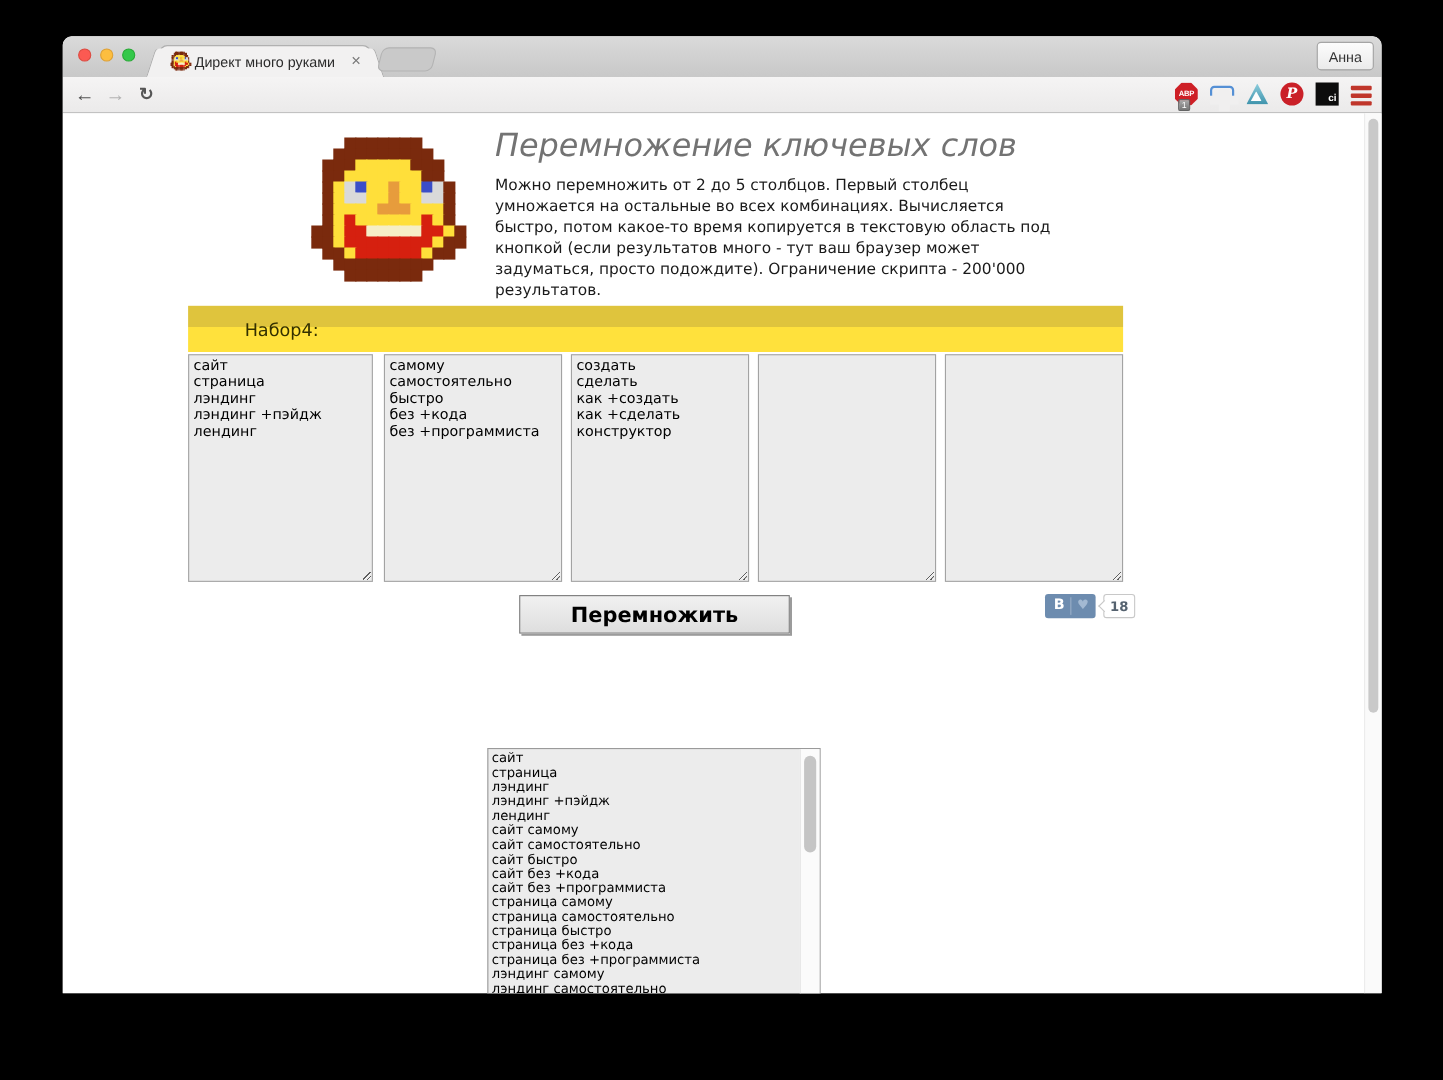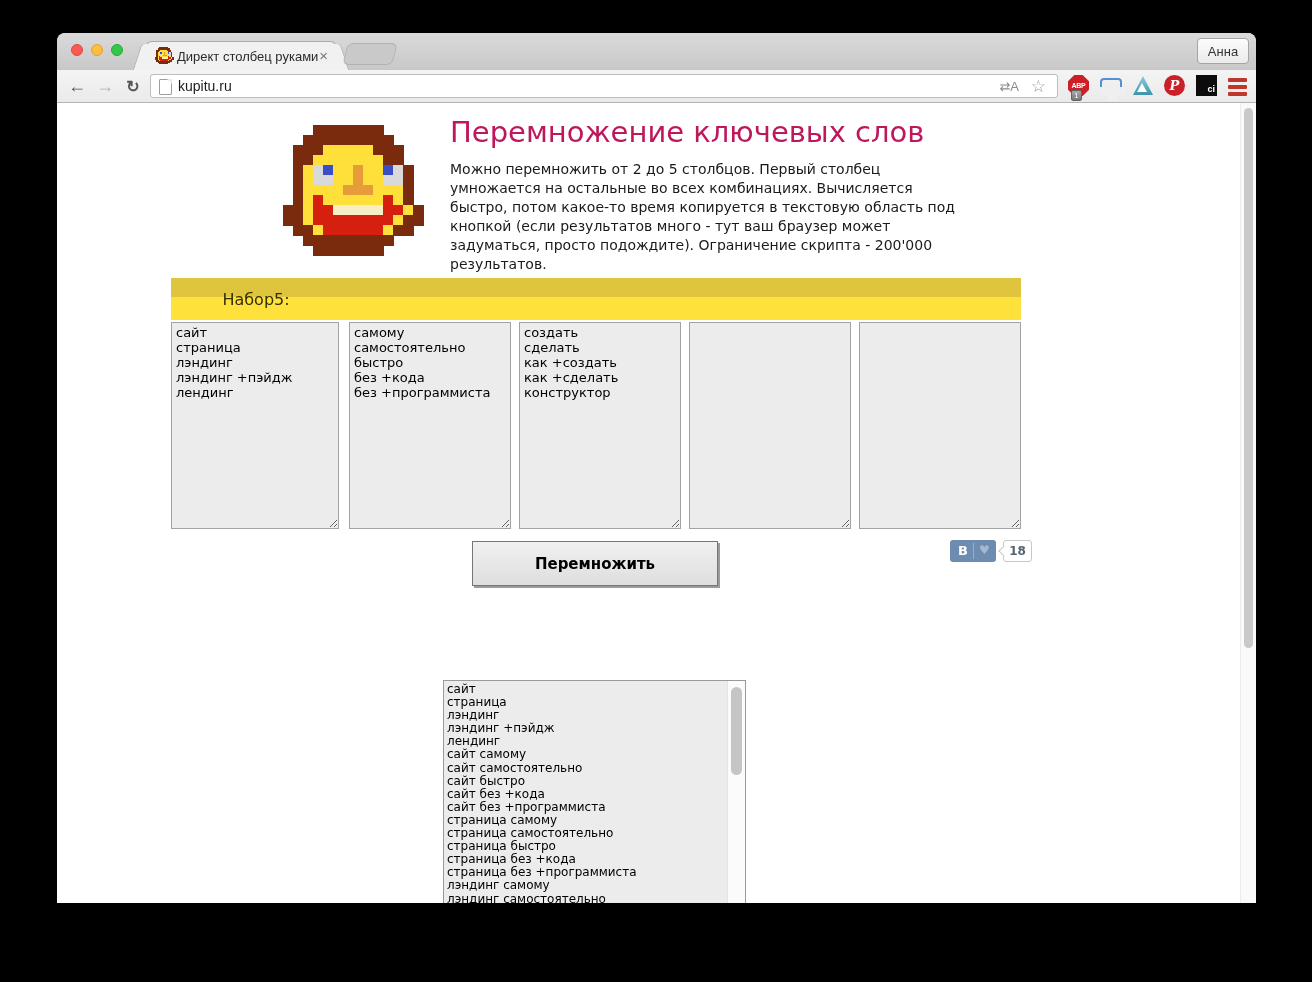--- a/index.html
+++ b/index.html
@@ -65,32 +65,32 @@
        font-family:"DejaVu Serif",serif;font-style:italic;}
   .ci{width:21px;height:21px;background:#0c0c0c;color:#fff;font-size:9px;font-weight:bold;
       display:flex;align-items:flex-end;justify-content:flex-end;box-sizing:border-box;padding:2px;}
   .menu{display:flex;flex-direction:column;gap:3px;padding-top:3px;}
   .menu i{display:block;width:19px;height:4px;background:#c0362b;border-radius:1px;}
   
   .content{position:absolute;left:0;top:70px;width:1199px;height:800px;background:#fff;
            font-family:"DejaVu Sans",sans-serif;color:#000;}
   .pixel-logo{position:relative;display:block;}
   .logo{position:absolute;left:226px;top:22px;}
-  .page-title{position:absolute;left:393px;top:12px;font-size:29px;color:#be185d;white-space:nowrap;}
+  .page-title{position:absolute;left:393px;top:12px;font-size:29px;color:#737373;white-space:nowrap;font-style:italic;}
   .page-desc{position:absolute;left:393px;top:57px;width:515px;font-size:14px;line-height:19px;color:#1a1a1a;}
   .band{position:absolute;left:114px;top:175px;width:850px;height:42px;display:flex;
         background:linear-gradient(#dfc43d 0%,#dfc43d 45%,#ffe13c 45%,#ffe13c 100%);}
   .band .hd{width:170px;text-align:center;line-height:44px;font-size:16px;color:#333000;}
   .ta{position:absolute;top:219px;width:162px;height:207px;background:#ececec;border:1px solid #a3a3a3;
       font-family:"DejaVu Sans",sans-serif;font-size:13px;line-height:15px;padding:2px 4px;
       box-sizing:border-box;resize:both;overflow:auto;color:#000;outline:none;}
   .ta1{left:114px;width:168px;} .ta2{left:292px;} .ta3{left:462px;} .ta4{left:632px;} .ta5{left:802px;}
-  .multiply-btn{position:absolute;left:415px;top:438px;width:246px;height:45px;
+  .multiply-btn{position:absolute;left:415px;top:438px;width:246px;height:35px;
       background:linear-gradient(#f1f1f1,#dedede);border:1px solid #767676;box-shadow:2px 2px 0 #9b9b9b;
-      font-size:15px;font-weight:bold;font-family:"DejaVu Sans",sans-serif;color:#000;cursor:pointer;}
+      font-size:19px;font-weight:bold;font-family:"DejaVu Sans",sans-serif;color:#000;cursor:pointer;}
   .vk{position:absolute;left:893px;top:437px;width:90px;height:22px;}
   .vk-like{position:absolute;left:0;top:0;width:46px;height:22px;background:#6d8caf;border-radius:3px;cursor:pointer;}
   .vk-b{position:absolute;left:8px;top:3px;color:#fff;font-weight:bold;font-size:13px;font-family:"DejaVu Sans",sans-serif;}
   .vk-div{position:absolute;left:23px;top:3px;bottom:3px;width:1px;background:rgba(255,255,255,.3);}
   .vk-heart{position:absolute;left:29px;top:3px;color:#a3b9d2;font-size:12px;}
   .vk-bubble{position:absolute;left:53px;top:0;width:29px;height:22px;background:#fff;border:1px solid #c8c8c8;
       border-radius:3px;box-sizing:border-box;color:#55626f;font-weight:bold;font-size:12px;
       text-align:center;line-height:20px;font-family:"DejaVu Sans",sans-serif;}
   .vk-bubble::before{content:"";position:absolute;left:-4px;top:6px;width:7px;height:7px;background:#fff;
       border-left:1px solid #c8c8c8;border-bottom:1px solid #c8c8c8;transform:rotate(45deg);}
@@ -252,37 +252,31 @@
             <i style="position:absolute;left:11.700000000000001px;top:14.3px;width:1.8px;height:1.8px;background:#7a2a0d"></i>
             <i style="position:absolute;left:13px;top:14.3px;width:1.8px;height:1.8px;background:#7a2a0d"></i>
             <i style="position:absolute;left:3.9000000000000004px;top:15.600000000000001px;width:1.8px;height:1.8px;background:#7a2a0d"></i>
             <i style="position:absolute;left:5.2px;top:15.600000000000001px;width:1.8px;height:1.8px;background:#7a2a0d"></i>
             <i style="position:absolute;left:6.5px;top:15.600000000000001px;width:1.8px;height:1.8px;background:#7a2a0d"></i>
             <i style="position:absolute;left:7.800000000000001px;top:15.600000000000001px;width:1.8px;height:1.8px;background:#7a2a0d"></i>
             <i style="position:absolute;left:9.1px;top:15.600000000000001px;width:1.8px;height:1.8px;background:#7a2a0d"></i>
             <i style="position:absolute;left:10.4px;top:15.600000000000001px;width:1.8px;height:1.8px;background:#7a2a0d"></i>
             <i style="position:absolute;left:11.700000000000001px;top:15.600000000000001px;width:1.8px;height:1.8px;background:#7a2a0d"></i>
           </span>
-        <span class="tab-title">Директ столбец руками</span>
+        <span class="tab-title">Директ много руками</span>
         <span class="tab-close">×</span>
       </div>
       <div class="newtab"></div>
       <div class="profile">Анна</div>
     </div>
 
     <div class="toolbar">
       <span class="navbtn nav-back">←</span>
       <span class="navbtn nav-forward">→</span>
       <span class="navbtn nav-reload">↻</span>
-      <div class="omnibox">
-        <span class="docicon"></span>
-        <span class="url">kupitu.ru</span>
-        <span class="translate">⇄A</span>
-        <span class="star">☆</span>
-      </div>
       <div class="ext" style="left:1011px;">
         <div class="abp-oct">ABP</div>
         <div class="abp-badge">1</div>
       </div>
       <div class="ext" style="left:1043px;">
         <div class="frame-box">
           <span class="frame-h"></span>
           <span class="frame-v"></span>
         </div>
       </div>
@@ -445,21 +439,21 @@
           <i style="position:absolute;left:50px;top:120px;width:10.5px;height:10.5px;background:#7a2a0d"></i>
           <i style="position:absolute;left:60px;top:120px;width:10.5px;height:10.5px;background:#7a2a0d"></i>
           <i style="position:absolute;left:70px;top:120px;width:10.5px;height:10.5px;background:#7a2a0d"></i>
           <i style="position:absolute;left:80px;top:120px;width:10.5px;height:10.5px;background:#7a2a0d"></i>
           <i style="position:absolute;left:90px;top:120px;width:10.5px;height:10.5px;background:#7a2a0d"></i>
         </span>
       <div class="page-title">Перемножение ключевых слов</div>
       <div class="page-desc">Можно перемножить от 2 до 5 столбцов. Первый столбец умножается на остальные во всех комбинациях. Вычисляется быстро, потом какое-то время копируется в текстовую область под кнопкой (если результатов много - тут ваш браузер может задуматься, просто подождите). Ограничение скрипта - 200'000 результатов.</div>
 
       <div class="band">
-        <div class="hd">Набор5:</div>
+        <div class="hd">Набор4:</div>
       </div>
 
       <textarea class="ta ta1" style="">сайт
 страница
 лэндинг
 лэндинг +пэйдж
 лендинг</textarea>
       <textarea class="ta ta2" style="">самому
 самостоятельно
 быстро

